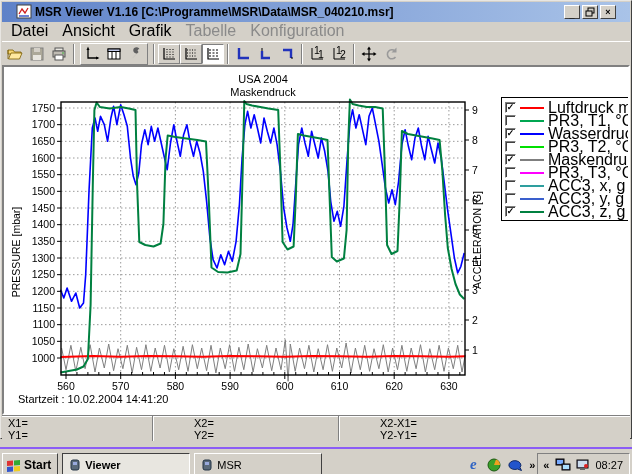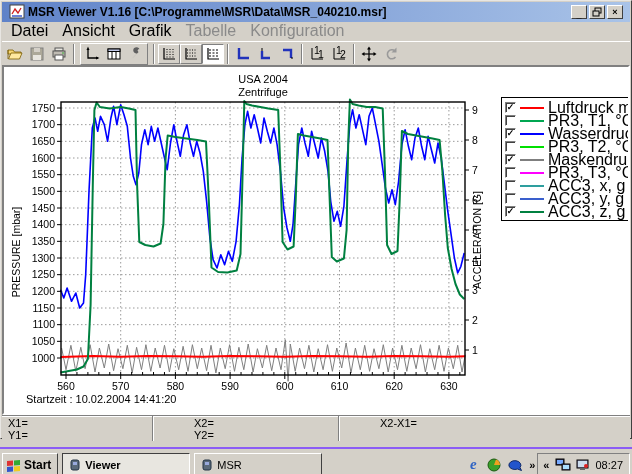--- a/index.html
+++ b/index.html
@@ -1,20 +1,20 @@
 <!DOCTYPE html>
 <html><head>
 <meta charset="utf-8">
 <style>
   html,body{margin:0;padding:0;background:#3a6ea5;}
   *{box-sizing:border-box;}
   .screen{position:relative;width:632px;height:474px;background:#d4d0c8;font-family:"Liberation Sans",sans-serif;overflow:hidden;}
   
   .window{position:absolute;left:0;top:0;width:632px;height:439px;background:#d4d0c8;border:1px solid;border-color:#e8e6e2 #404040 #404040 #e8e6e2;padding:1px;}
-  .titlebar{height:20px;background:linear-gradient(90deg,#5f82c8,#a9c3e8);display:flex;align-items:center;padding:0 7px;}
+  .titlebar{height:20px;background:linear-gradient(90deg,#5f82c8,#a9c3e8);display:flex;align-items:center;padding:0 14px;}
   .titlebar .app-ico{width:16px;height:16px;margin-right:3px;flex:none;}
   .title-text{font-size:12px;font-weight:bold;color:#000;white-space:nowrap;overflow:hidden;flex:1;}
   .win-btns{display:flex;gap:2px;flex:none;}
   .winbtn{width:16px;height:14px;background:#d4d0c8;border:1px solid;border-color:#fff #404040 #404040 #fff;font-size:9px;font-weight:bold;line-height:10px;text-align:center;padding:0;font-family:"Liberation Sans",sans-serif;display:flex;align-items:center;justify-content:center;}
   .winbtn.min span{margin-top:6px;}
   
   .menubar{height:19px;display:flex;align-items:center;padding-left:2px;border-bottom:1px solid #d4d0c8;}
   .menu-item{font-size:16px;color:#000;padding:2px 7px;}
   .menu-item.disabled{color:#8a8a8a;}
   
@@ -27,21 +27,21 @@
   
   .chart-panel{position:relative;height:350px;background:#fff;border:2px solid;border-color:#808080 #fff #fff #808080;overflow:hidden;}
   .chart-title{position:absolute;left:57px;width:404px;text-align:center;font-size:11px;color:#000;}
   #plot{position:absolute;left:0;top:0;}
   svg text{font-family:"Liberation Sans",sans-serif;font-size:10.5px;fill:#000;}
   .legend{position:absolute;left:497px;top:30px;width:128px;background:#fff;border:1px solid #000;padding:3px 4px 2px 3px;}
   .legend-row{display:flex;align-items:center;height:13px;}
   .lg-check{width:11px;height:11px;background:#fff;border:1px solid;border-color:#808080 #fff #fff #808080;box-shadow:inset 1px 1px 0 #404040;font-size:9px;line-height:9px;text-align:center;color:#000;flex:none;font-weight:bold;}
   .lg-line{width:24px;height:2px;margin:0 4px;flex:none;}
   .lg-label{font-size:16px;white-space:nowrap;color:#000;}
-  .startzeit{position:absolute;left:22px;top:326px;font-size:11px;color:#000;}
+  .startzeit{position:absolute;left:14px;top:326px;font-size:11px;color:#000;}
   
   .statusbar{height:26px;display:flex;border-top:1px solid #808080;box-shadow:inset 0 1px 0 #fff;background:#d4d0c8;gap:35px;}
   .sb-cell{padding:1px 6px;font-size:11px;line-height:12px;color:#000;border-right:1px solid #808080;box-shadow:1px 0 0 #fff;}
   .sb-cell:nth-child(1){width:151px;}
   .sb-cell:nth-child(2){width:151px;}
   .sb-cell:nth-child(3){flex:1;border-right:none;box-shadow:none;}
   
   .taskbar{position:absolute;left:0;top:447px;width:632px;height:33px;background:#d4d0c8;border-top:2px solid #8b5cf6;display:flex;align-items:center;padding:0 2px;}
   .start-btn{height:24px;display:flex;align-items:center;gap:3px;background:#d4d0c8;border:1px solid;border-color:#fff #404040 #404040 #fff;padding:0 6px 0 3px;font-size:12px;font-weight:bold;font-family:"Liberation Sans",sans-serif;}
   .task-btn{height:24px;display:flex;align-items:center;gap:4px;background:#d4d0c8;border:1px solid;border-color:#fff #404040 #404040 #fff;padding:0 6px;font-size:11px;margin-left:4px;width:128px;font-family:"Liberation Sans",sans-serif;}
@@ -218,21 +218,21 @@
       <button class="tbtn">
         <svg width="16" height="16">
             <path d="M12 5 A4.5 4.5 0 1 0 12.5 11" stroke="#9a9a9a" stroke-width="1.6" fill="none"></path>
             <path d="M13.5 1.5 v5 h-5z" fill="#9a9a9a"></path>
           </svg>
       </button>
     </div>
 
     <div class="chart-panel">
       <div class="chart-title" style="top:6px;">USA 2004</div>
-      <div class="chart-title" style="top:19px;">Zentrifuge</div>
+      <div class="chart-title" style="top:19px;">Maskendruck</div>
       <svg id="plot" width="632" height="346">
           <line x1="116.69999999999999" y1="35" x2="116.69999999999999" y2="308" stroke="#9a9a9a" stroke-dasharray="1.5 2.5"></line>
           <line x1="171.39999999999998" y1="35" x2="171.39999999999998" y2="308" stroke="#9a9a9a" stroke-dasharray="1.5 2.5"></line>
           <line x1="226.1" y1="35" x2="226.1" y2="308" stroke="#9a9a9a" stroke-dasharray="1.5 2.5"></line>
           <line x1="280.79999999999995" y1="35" x2="280.79999999999995" y2="308" stroke="#9a9a9a" stroke-dasharray="1.5 2.5"></line>
           <line x1="335.5" y1="35" x2="335.5" y2="308" stroke="#9a9a9a" stroke-dasharray="1.5 2.5"></line>
           <line x1="390.2" y1="35" x2="390.2" y2="308" stroke="#9a9a9a" stroke-dasharray="1.5 2.5"></line>
           <line x1="444.9" y1="35" x2="444.9" y2="308" stroke="#9a9a9a" stroke-dasharray="1.5 2.5"></line>
           <line x1="57" y1="291" x2="461" y2="291" stroke="#9a9a9a" stroke-dasharray="1.5 2.5"></line>
           <line x1="57" y1="274.3333333333333" x2="461" y2="274.3333333333333" stroke="#9a9a9a" stroke-dasharray="1.5 2.5"></line>
@@ -415,20 +415,21 @@
       <div class="sb-cell">
         <div>X1=</div>
           <div>Y1=</div>
       </div>
       <div class="sb-cell">
         <div>X2=</div>
           <div>Y2=</div>
       </div>
       <div class="sb-cell">
         <div>X2-X1=</div>
+          <div>Y2-Y1=</div>
       </div>
     </div>
   </div>
 
   <div class="taskbar">
     <button class="start-btn">
       <svg width="15" height="14">
           <g transform="skewY(-4) translate(0,2)">
             <rect x="1" y="1" width="6" height="5" fill="#d33"></rect>
             <rect x="8" y="1" width="6" height="5" fill="#3a3"></rect>

